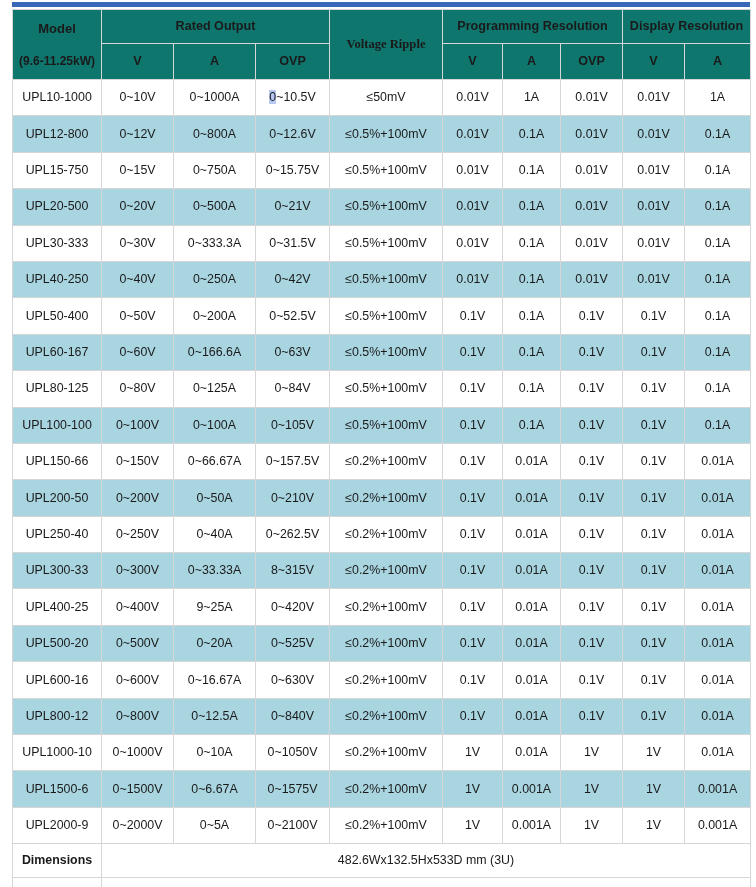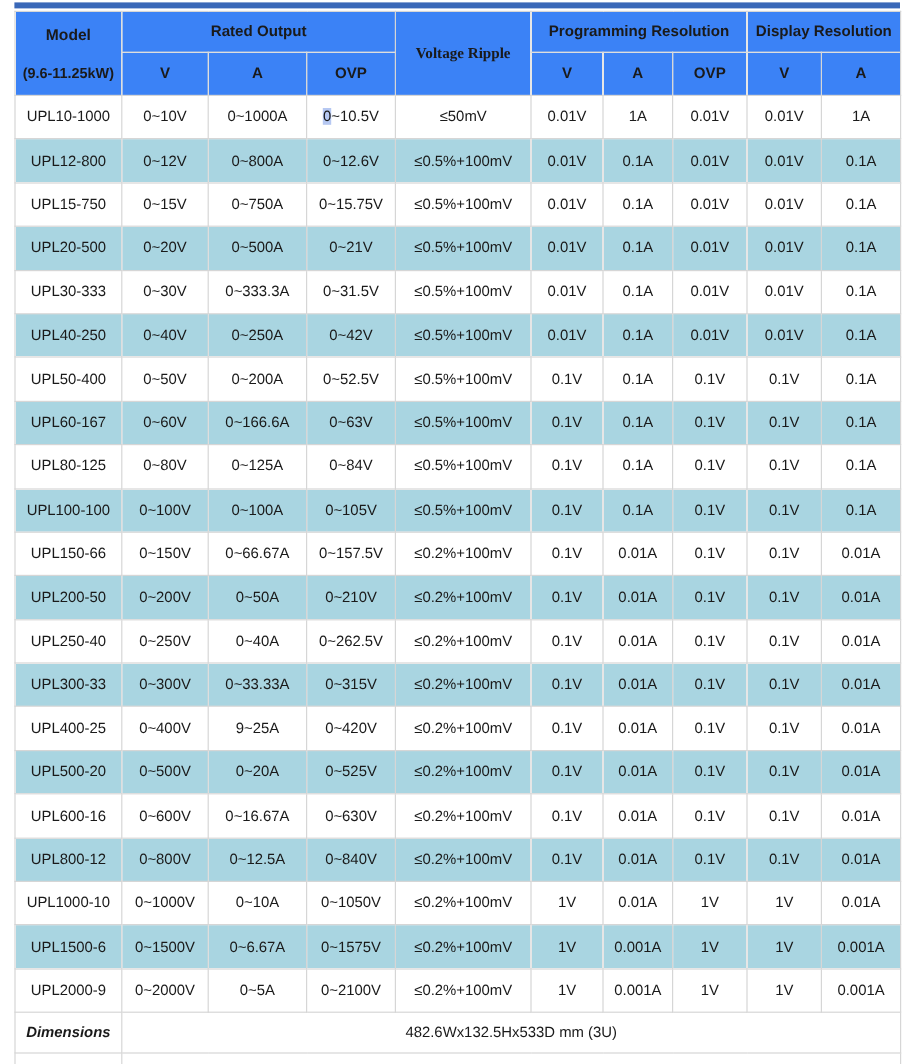--- a/index.html
+++ b/index.html
@@ -51,21 +51,21 @@
     color: #1a1a1a;
     font-size: 12.4px;
     line-height: 1.2;
     box-sizing: border-box;
     overflow: hidden;
     white-space: nowrap;
   }
   table.spec th {
     font-weight: bold;
     font-size: 12.6px;
-    background: #3b82f6;
+    background: #0f766e;
   }
   th.h-model {
     height: 70px;
     padding: 0 4px;
   }
   .model-top {
     display: block;
     font-size: 13px;
     font-weight: bold;
     margin-bottom: 17px;
@@ -107,21 +107,20 @@
     height: 34px;
   }
   tbody.footer td {
     height: 34px;
   }
   td.foot-label {
     font-weight: bold;
     text-align: left;
     padding-left: 12px;
     font-size: 12.6px;
-    font-style: italic;
   }
   td.foot-value {
     text-align: left;
     padding-left: 12px;
     font-size: 12.6px;
   }
   .sel {
     background: #b6c8f2;
   }
   col.c-model   { width: 89px; }
@@ -332,21 +331,21 @@
             <td>0.1V</td>
             <td>0.01A</td>
             <td>0.1V</td>
             <td>0.1V</td>
             <td>0.01A</td>
           </tr>
           <tr class="alt">
             <td class="model-cell">UPL300-33</td>
             <td>0~300V</td>
             <td>0~33.33A</td>
-            <td>0~315V</td>
+            <td>8~315V</td>
             <td>≤0.2%+100mV</td>
             <td>0.1V</td>
             <td>0.01A</td>
             <td>0.1V</td>
             <td>0.1V</td>
             <td>0.01A</td>
           </tr>
           <tr>
             <td class="model-cell">UPL400-25</td>
             <td>0~400V</td>

